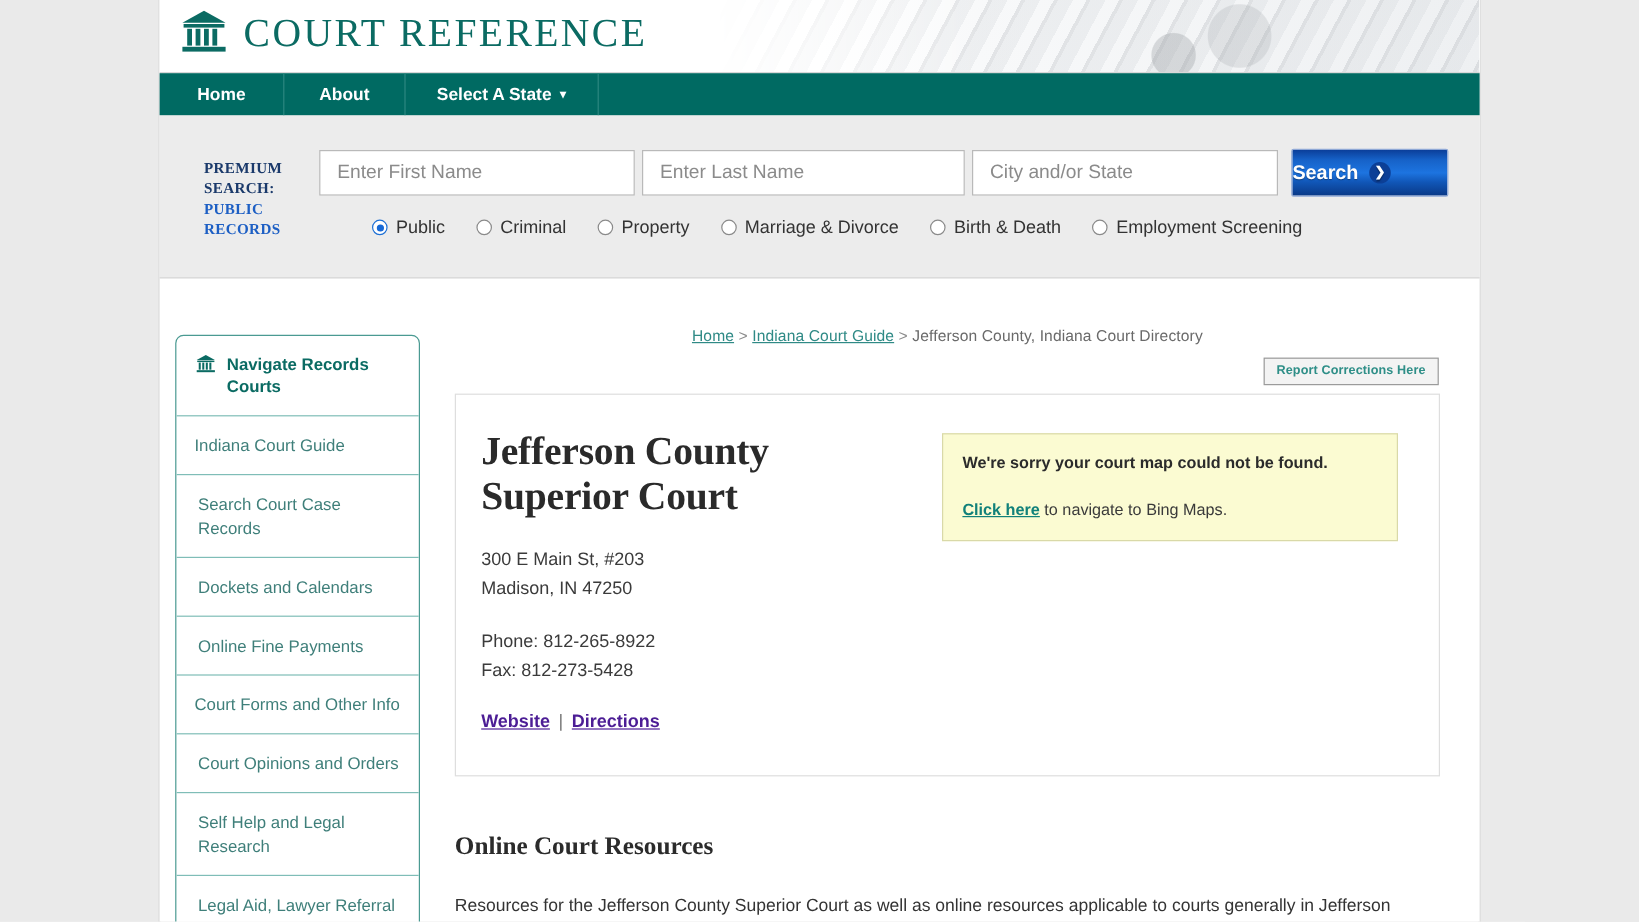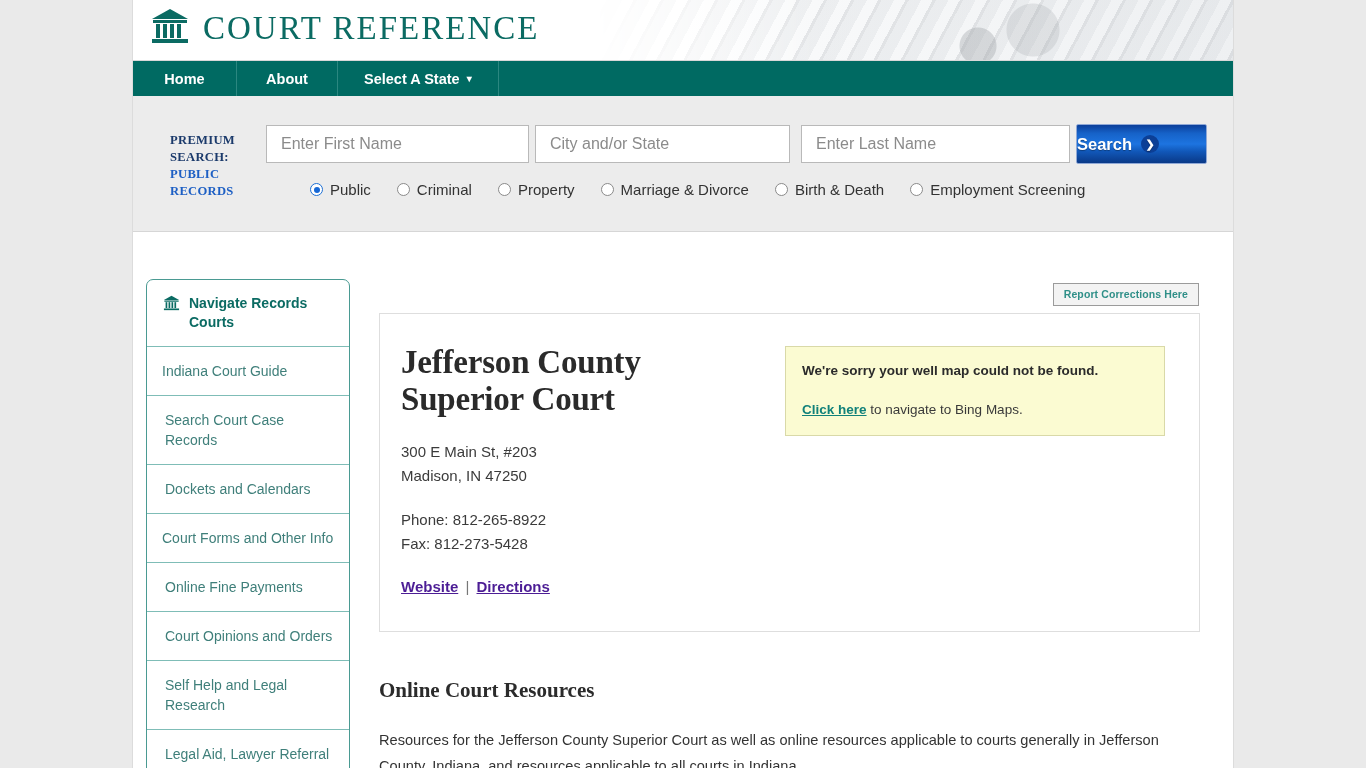--- a/index.html
+++ b/index.html
@@ -358,22 +358,22 @@
     </div>
 
     <div class="searchbar">
       <div class="ps-label">
         <span class="l1">PREMIUM SEARCH:</span>
         <span class="l2">PUBLIC RECORDS</span>
       </div>
       <div class="ps-fields">
         <div class="ps-row1">
           <input id="ps-first" class="ps-input" type="text" placeholder="Enter First Name" value="" style="">
+          <input id="ps-last" class="ps-input" type="text" placeholder="Enter Last Name" style="">
           <input id="ps-city" class="ps-input" type="text" placeholder="City and/or State" style="">
-          <input id="ps-last" class="ps-input" type="text" placeholder="Enter Last Name" style="">
           <div class="search-btn">
             <span>Search</span>
             <span class="chev">
               <span>❯</span>
             </span>
           </div>
         </div>
         <div class="ps-row2">
           <label class="radio-wrap checked">
             <span class="radio-dot"></span>
@@ -423,43 +423,52 @@
           </div>
           <div class="navbox-item pl-narrow">
             <span>Indiana Court Guide</span>
           </div>
           <div class="navbox-item">
             <span>Search Court Case Records</span>
           </div>
           <div class="navbox-item">
             <span>Dockets and Calendars</span>
           </div>
+          <div class="navbox-item">
+            <span>Online Fine Payments</span>
+          </div>
           <div class="navbox-item pl-narrow">
             <span>Court Forms and Other Info</span>
           </div>
           <div class="navbox-item">
-            <span>Online Fine Payments</span>
-          </div>
-          <div class="navbox-item">
             <span>Court Opinions and Orders</span>
           </div>
           <div class="navbox-item">
             <span>Self Help and Legal Research</span>
           </div>
           <div class="navbox-item">
             <span>Legal Aid, Lawyer Referral</span>
           </div>
           <div class="navbox-item pl-narrow">
             
           </div>
         </div>
       </div>
 
       <div class="main">
 
+        <div class="crumbbar">
+          <div class="crumbs">
+            <a>Home</a>
+            <span class="sep">&gt;</span>
+            <a>Indiana Court Guide</a>
+            <span class="sep">&gt;</span>
+            <span>Jefferson County, Indiana Court Directory</span>
+          </div>
+        </div>
 
         <div class="report-row">
           <div class="report-btn">Report Corrections Here</div>
         </div>
 
         <div class="card">
           <div class="card-left">
             <h1 class="court-title">Jefferson County Superior Court</h1>
             <div class="addr">
               <div>300 E Main St, #203</div>
@@ -470,21 +479,21 @@
               <div>Fax: 812-273-5428</div>
             </div>
             <div class="links">
               <a>Website</a>
               <span class="bar">|</span>
               <a>Directions</a>
             </div>
           </div>
           <div class="card-right">
             <div class="mapnotice">
-              <div class="mn-title">We're sorry your well map could not be found.</div>
+              <div class="mn-title">We're sorry your court map could not be found.</div>
               <div class="mn-sub">
                 <a>Click here</a><span> to navigate to Bing Maps.</span>
               </div>
             </div>
           </div>
         </div>
 
         <h2 class="ocr-head">Online Court Resources</h2>
         <p class="ocr-body">Resources for the Jefferson County Superior Court as well as online resources applicable to courts generally in Jefferson County, Indiana, and resources applicable to all courts in Indiana.</p>
 

